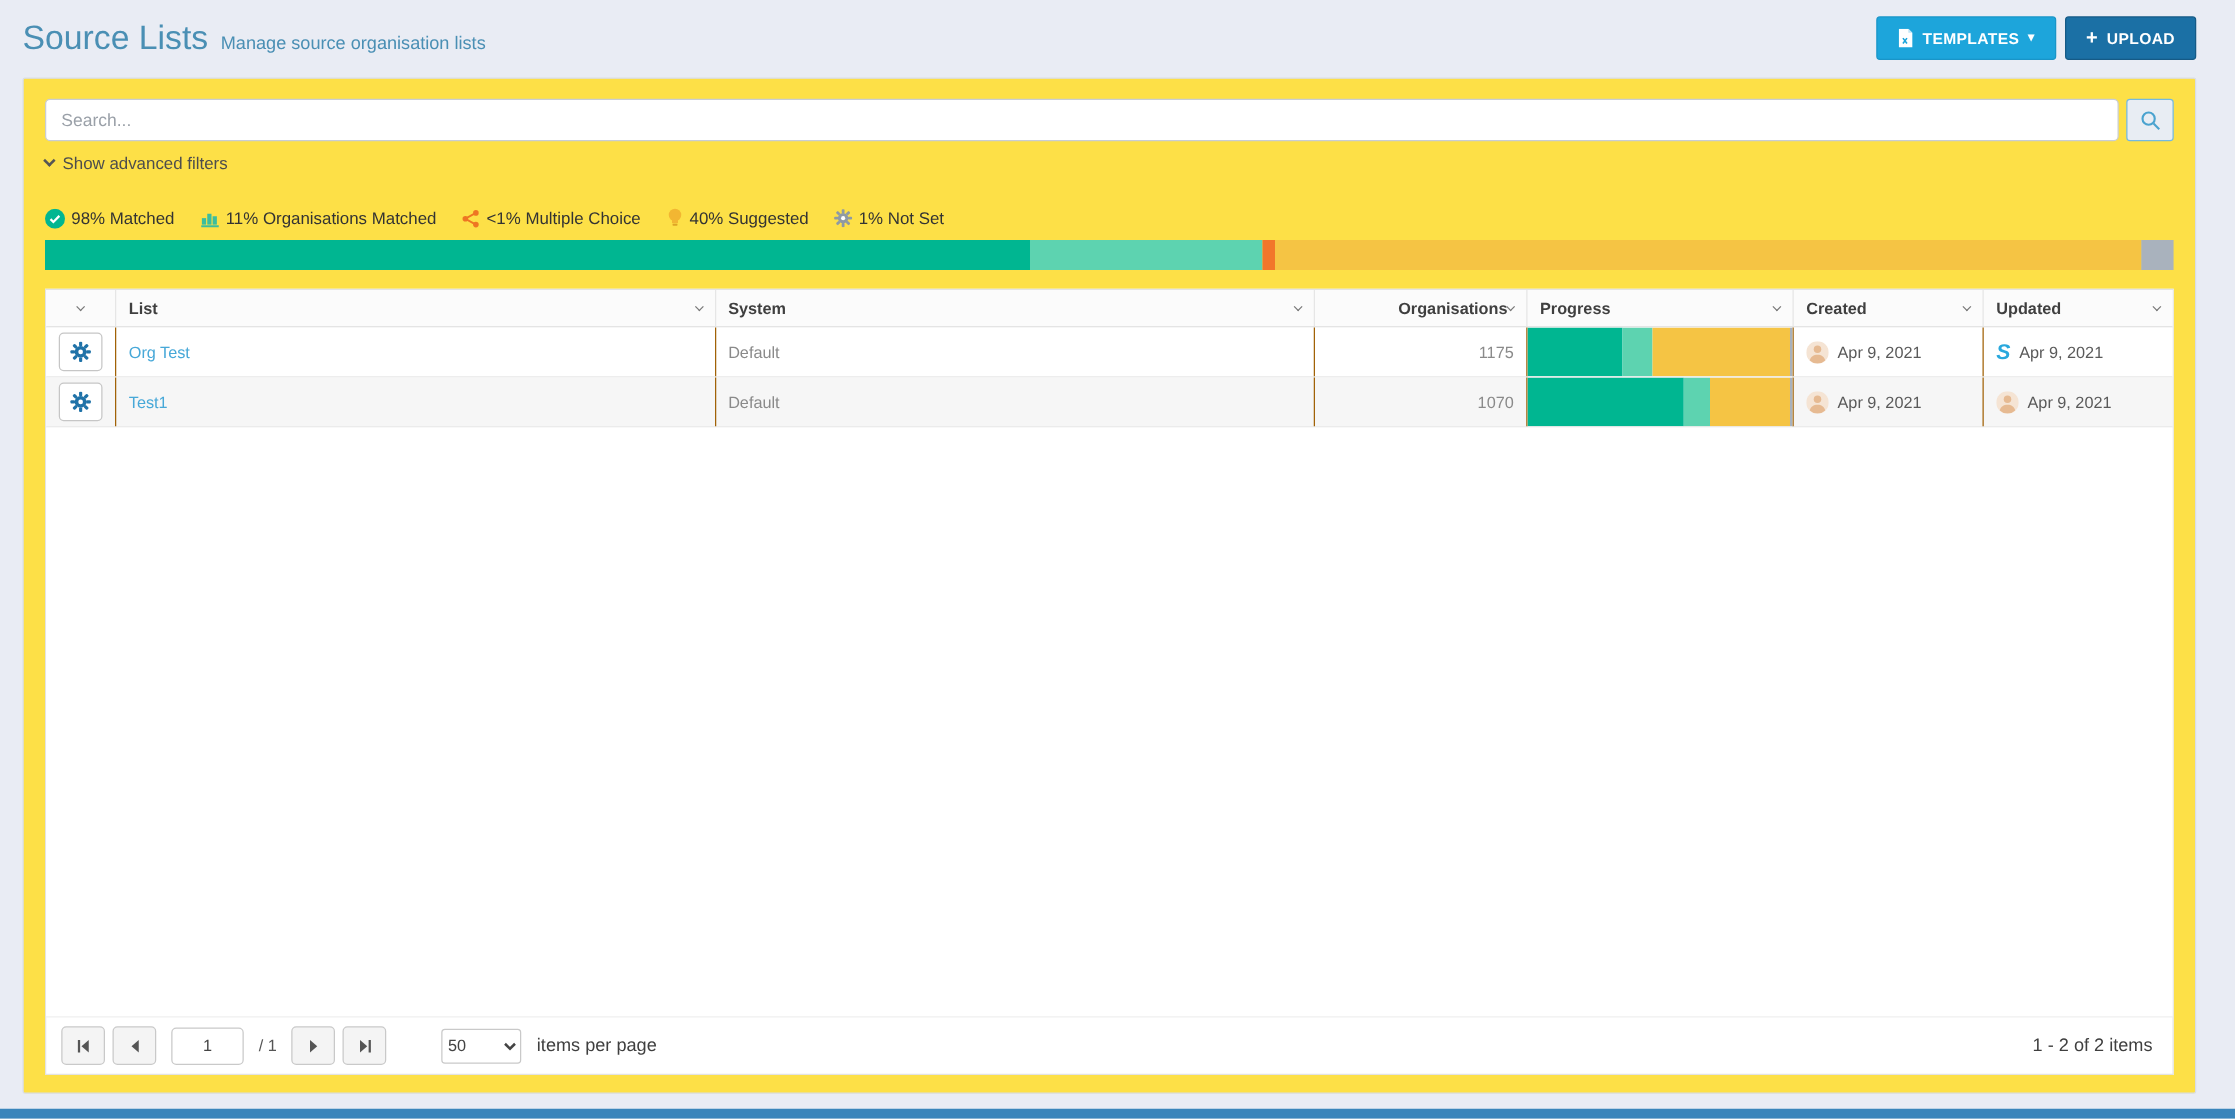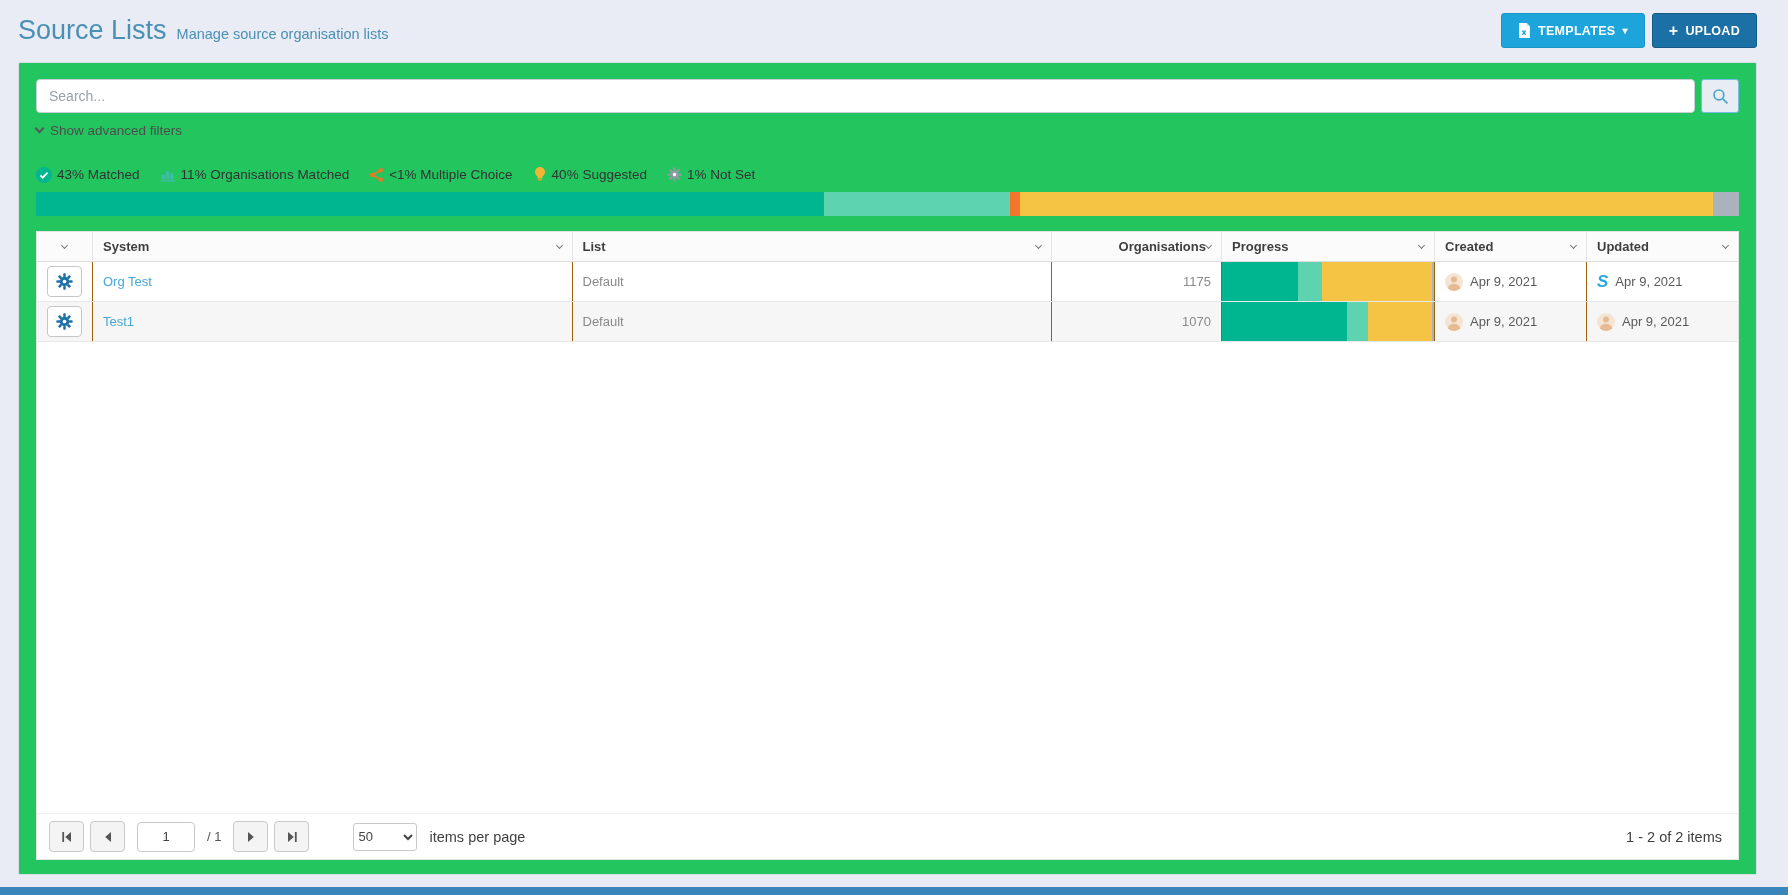--- a/index.html
+++ b/index.html
@@ -30,21 +30,21 @@
   }
   .btn-templates { background: #1da5db; border-color: #1995c8; }
   .btn-upload { background: #1b70a5; border-color: #155a86; }
   .btn .caret { font-size: 10px; line-height: 1; }
   .btn .plus { font-size: 16px; font-weight: bold; line-height: 1; }
 
   
   .card {
     position: absolute;
     left: 18px; right: 31px; top: 62px; bottom: 20px;
-    background: #22c55e;
+    background: #fde047;
     border: 1px solid #d9dde6;
     border-radius: 2px;
     padding: 16px 17px 14px 17px;
     display: flex; flex-direction: column;
   }
 
   
   .search-row { display: flex; }
   .search-input {
     flex: 1; height: 34px;
@@ -211,21 +211,21 @@
   </div>
 
   <div class="legend">
     <span class="legend-item">
       <span>
         <svg width="16" height="16" viewBox="0 0 16 16">
             <circle cx="8" cy="8" r="8" fill="#00b691"></circle>
             <path d="M4.4 8.3l2.3 2.3 4.8-4.9" stroke="#fff" stroke-width="1.8" fill="none"></path>
           </svg>
       </span>
-      <span>43% Matched</span>
+      <span>98% Matched</span>
     </span>
     <span class="legend-item">
       <span>
         <svg width="16" height="16" viewBox="0 0 16 16" fill="#3cbd9e">
             <path d="M1 13.2h14v1.6H1z"></path>
             <rect x="1.5" y="7.5" width="3.4" height="5.2"></rect>
             <rect x="5.8" y="4" width="3.4" height="8.7"></rect>
             <rect x="10.1" y="6" width="3.4" height="6.7"></rect>
           </svg>
       </span>
@@ -282,26 +282,26 @@
       <div class="seg" style="flex: 0 0 40.7%; background: rgb(245, 196, 68);"></div>
       <div class="seg" style="flex: 0 0 1.5%; background: rgb(169, 178, 189);"></div>
     </div>
 
   <div class="grid">
 
     <div class="grid-header">
       <div class="gh-cell col-gear">
         <span class="chev-sm"></span>
       </div>
+      <div class="gh-cell col-list">
+        <span>List</span>
+        <span class="chev-sm"></span>
+      </div>
       <div class="gh-cell col-system">
         <span>System</span>
-        <span class="chev-sm"></span>
-      </div>
-      <div class="gh-cell col-list">
-        <span>List</span>
         <span class="chev-sm"></span>
       </div>
       <div class="gh-cell col-org">
         <span>Organisations</span>
         <span class="chev-sm"></span>
       </div>
       <div class="gh-cell col-progress">
         <span>Progress</span>
         <span class="chev-sm"></span>
       </div>

